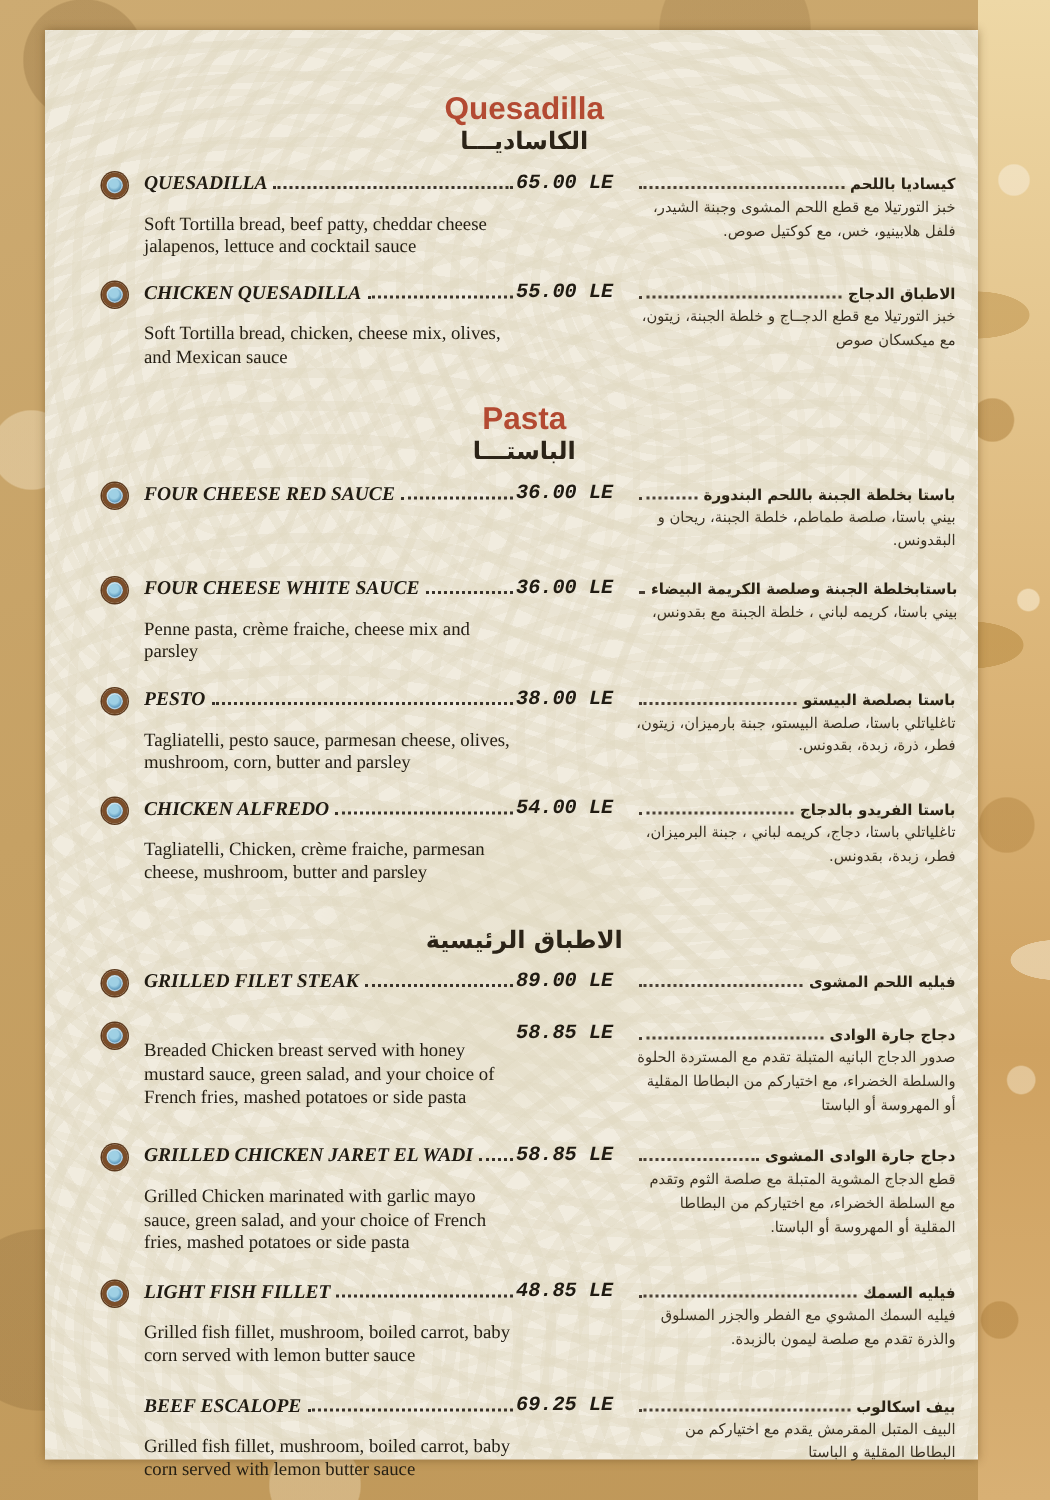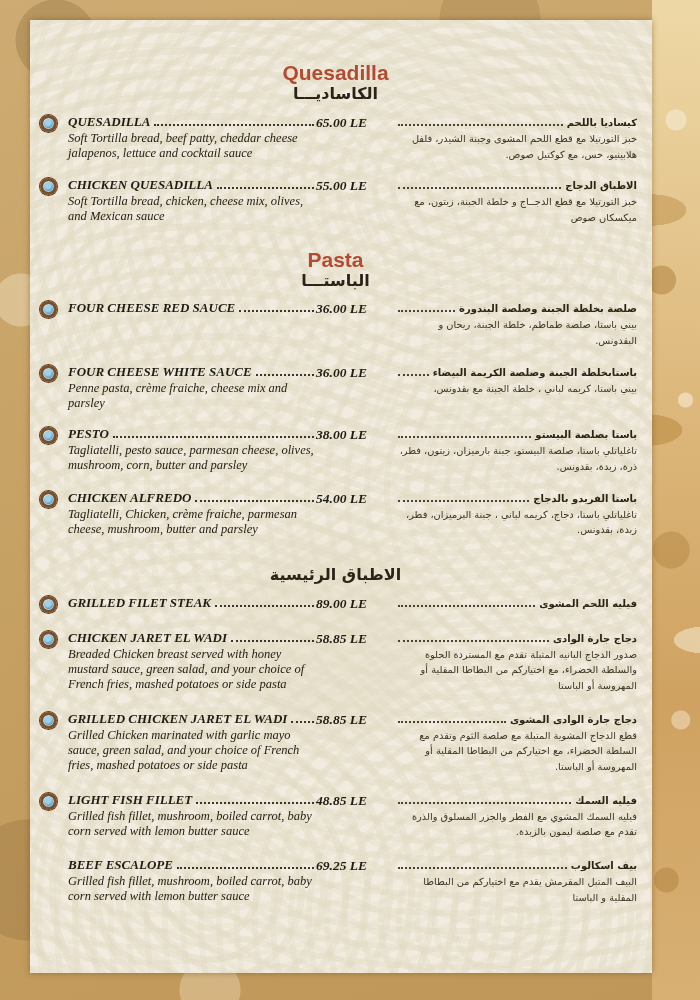--- a/index.html
+++ b/index.html
@@ -35,21 +35,21 @@
       radial-gradient(ellipse 60px 26px at -6px 430px, rgba(183,137,62,.55) 0 60%, transparent 61%),
       radial-gradient(ellipse 60px 26px at -2px 210px, rgba(183,137,62,.45) 0 60%, transparent 61%),
       radial-gradient(ellipse 50px 22px at 52px 640px, rgba(255,250,235,.45) 0 60%, transparent 61%);
   }
   
   .inner-page{
     position:absolute;left:30px;top:20px;width:622px;height:953px;
     background:#f1ecdf;
     box-shadow:0 0 6px rgba(90,60,20,.45);
     box-sizing:border-box;
-    padding:42px 15px 8px 4px;
+    padding:42px 15px 8px 32px;
     display:flex;flex-direction:column;
   }
   
   .inner-page:before{
     content:"";position:absolute;inset:0;pointer-events:none;
     background:
       repeating-radial-gradient(circle at 420px 170px, rgba(208,198,164,.35) 0 6px, rgba(241,236,223,0) 6px 18px),
       repeating-radial-gradient(circle at 120px 300px, rgba(208,198,164,.28) 0 5px, rgba(241,236,223,0) 5px 16px),
       repeating-radial-gradient(circle at 540px 470px, rgba(205,195,160,.30) 0 6px, rgba(241,236,223,0) 6px 20px),
       repeating-radial-gradient(circle at 180px 870px, rgba(205,195,160,.35) 0 7px, rgba(241,236,223,0) 7px 22px),
@@ -78,22 +78,22 @@
   .badge{
     width:17px;height:17px;border-radius:50%;margin-left:6px;
     background:radial-gradient(circle at 45% 40%, #9fd0e4 0 3px, #4d8cb4 6px, #2d5f86 9px);
     border:3px solid #7b4e2a;
     box-shadow:0 0 0 1px #5c3a1e, inset 0 0 0 1px rgba(255,255,255,.55);
     box-sizing:border-box;
   }
   .en-col{width:248px;flex:0 0 248px;color:#201b12;}
   .en-name-row{display:flex;align-items:baseline;font-weight:bold;font-style:italic;font-size:13px;white-space:nowrap;}
   .leader{flex:1 1 auto;min-width:4px;border-bottom:2px dotted #3a332a;margin:0 2px 3px 4px;height:10px;}
-  .en-desc{font-style:italic;font-size:12.5px;line-height:1.22;margin-top:1px;color:#262015;}
-  .price-col{width:80px;flex:0 0 80px;font-style:italic;font-weight:bold;font-size:13.5px;color:#201b12;white-space:nowrap;padding-top:1px;}
+  .en-desc{font-size:12.5px;line-height:1.22;margin-top:12px;color:#262015;}
+  .price-col{width:80px;flex:0 0 80px;font-style:italic;font-weight:bold;font-size:13.5px;color:#201b12;white-space:nowrap;padding-top:1px;font-family:Liberation Mono, monospace;}
   .ar-col{flex:1 1 auto;direction:rtl;text-align:right;font-family:"DejaVu Sans", sans-serif;color:#32291b;}
   .ar-name-row{display:flex;align-items:baseline;font-weight:bold;font-size:10px;white-space:nowrap;color:#2b2314;}
   .ar-name-row .leader{border-bottom-color:#4a4034;margin:0 4px 3px 2px;}
   .ar-desc{font-size:9.8px;line-height:1.6;margin-top:2px;color:#3b3222;}
 
   .sec{margin-top:8px;}
   .sec:first-child{margin-top:0;}
   .sec-main{margin-top:12px;}
 </style>
 </head>
@@ -165,21 +165,21 @@
               </div>
     <div class="en-col">
       <div class="en-name-row">
         <span>FOUR CHEESE RED SAUCE</span>
         <span class="leader"></span>
       </div>
     </div>
     <div class="price-col">36.00 LE</div>
     <div class="ar-col">
       <div class="ar-name-row">
-        <span>صلصة بخلطة الجبنة وصلصة البندورة</span>
+        <span>باستا بخلطة الجبنة باللحم البندورة</span>
         <span class="leader"></span>
       </div>
       <div class="ar-desc">بيني باستا، صلصة طماطم، خلطة الجبنة، ريحان و البقدونس.</div>
     </div>
   </div>
 
   <div class="menu-item">
     <div class="badge-col">
                 <div class="badge"></div>
               </div>
@@ -266,24 +266,20 @@
         <span class="leader"></span>
       </div>
     </div>
   </div>
 
   <div class="menu-item">
     <div class="badge-col">
                 <div class="badge"></div>
               </div>
     <div class="en-col">
-      <div class="en-name-row">
-        <span>CHICKEN JARET EL WADI</span>
-        <span class="leader"></span>
-      </div>
       <div class="en-desc">Breaded Chicken breast served with honey mustard sauce, green salad, and your choice of French fries, mashed potatoes or side pasta</div>
     </div>
     <div class="price-col">58.85 LE</div>
     <div class="ar-col">
       <div class="ar-name-row">
         <span>دجاج جارة الوادى</span>
         <span class="leader"></span>
       </div>
       <div class="ar-desc">صدور الدجاج البانيه المتبلة تقدم مع المستردة الحلوة والسلطة الخضراء، مع اختياركم من البطاطا المقلية أو المهروسة أو الباستا</div>
     </div>

